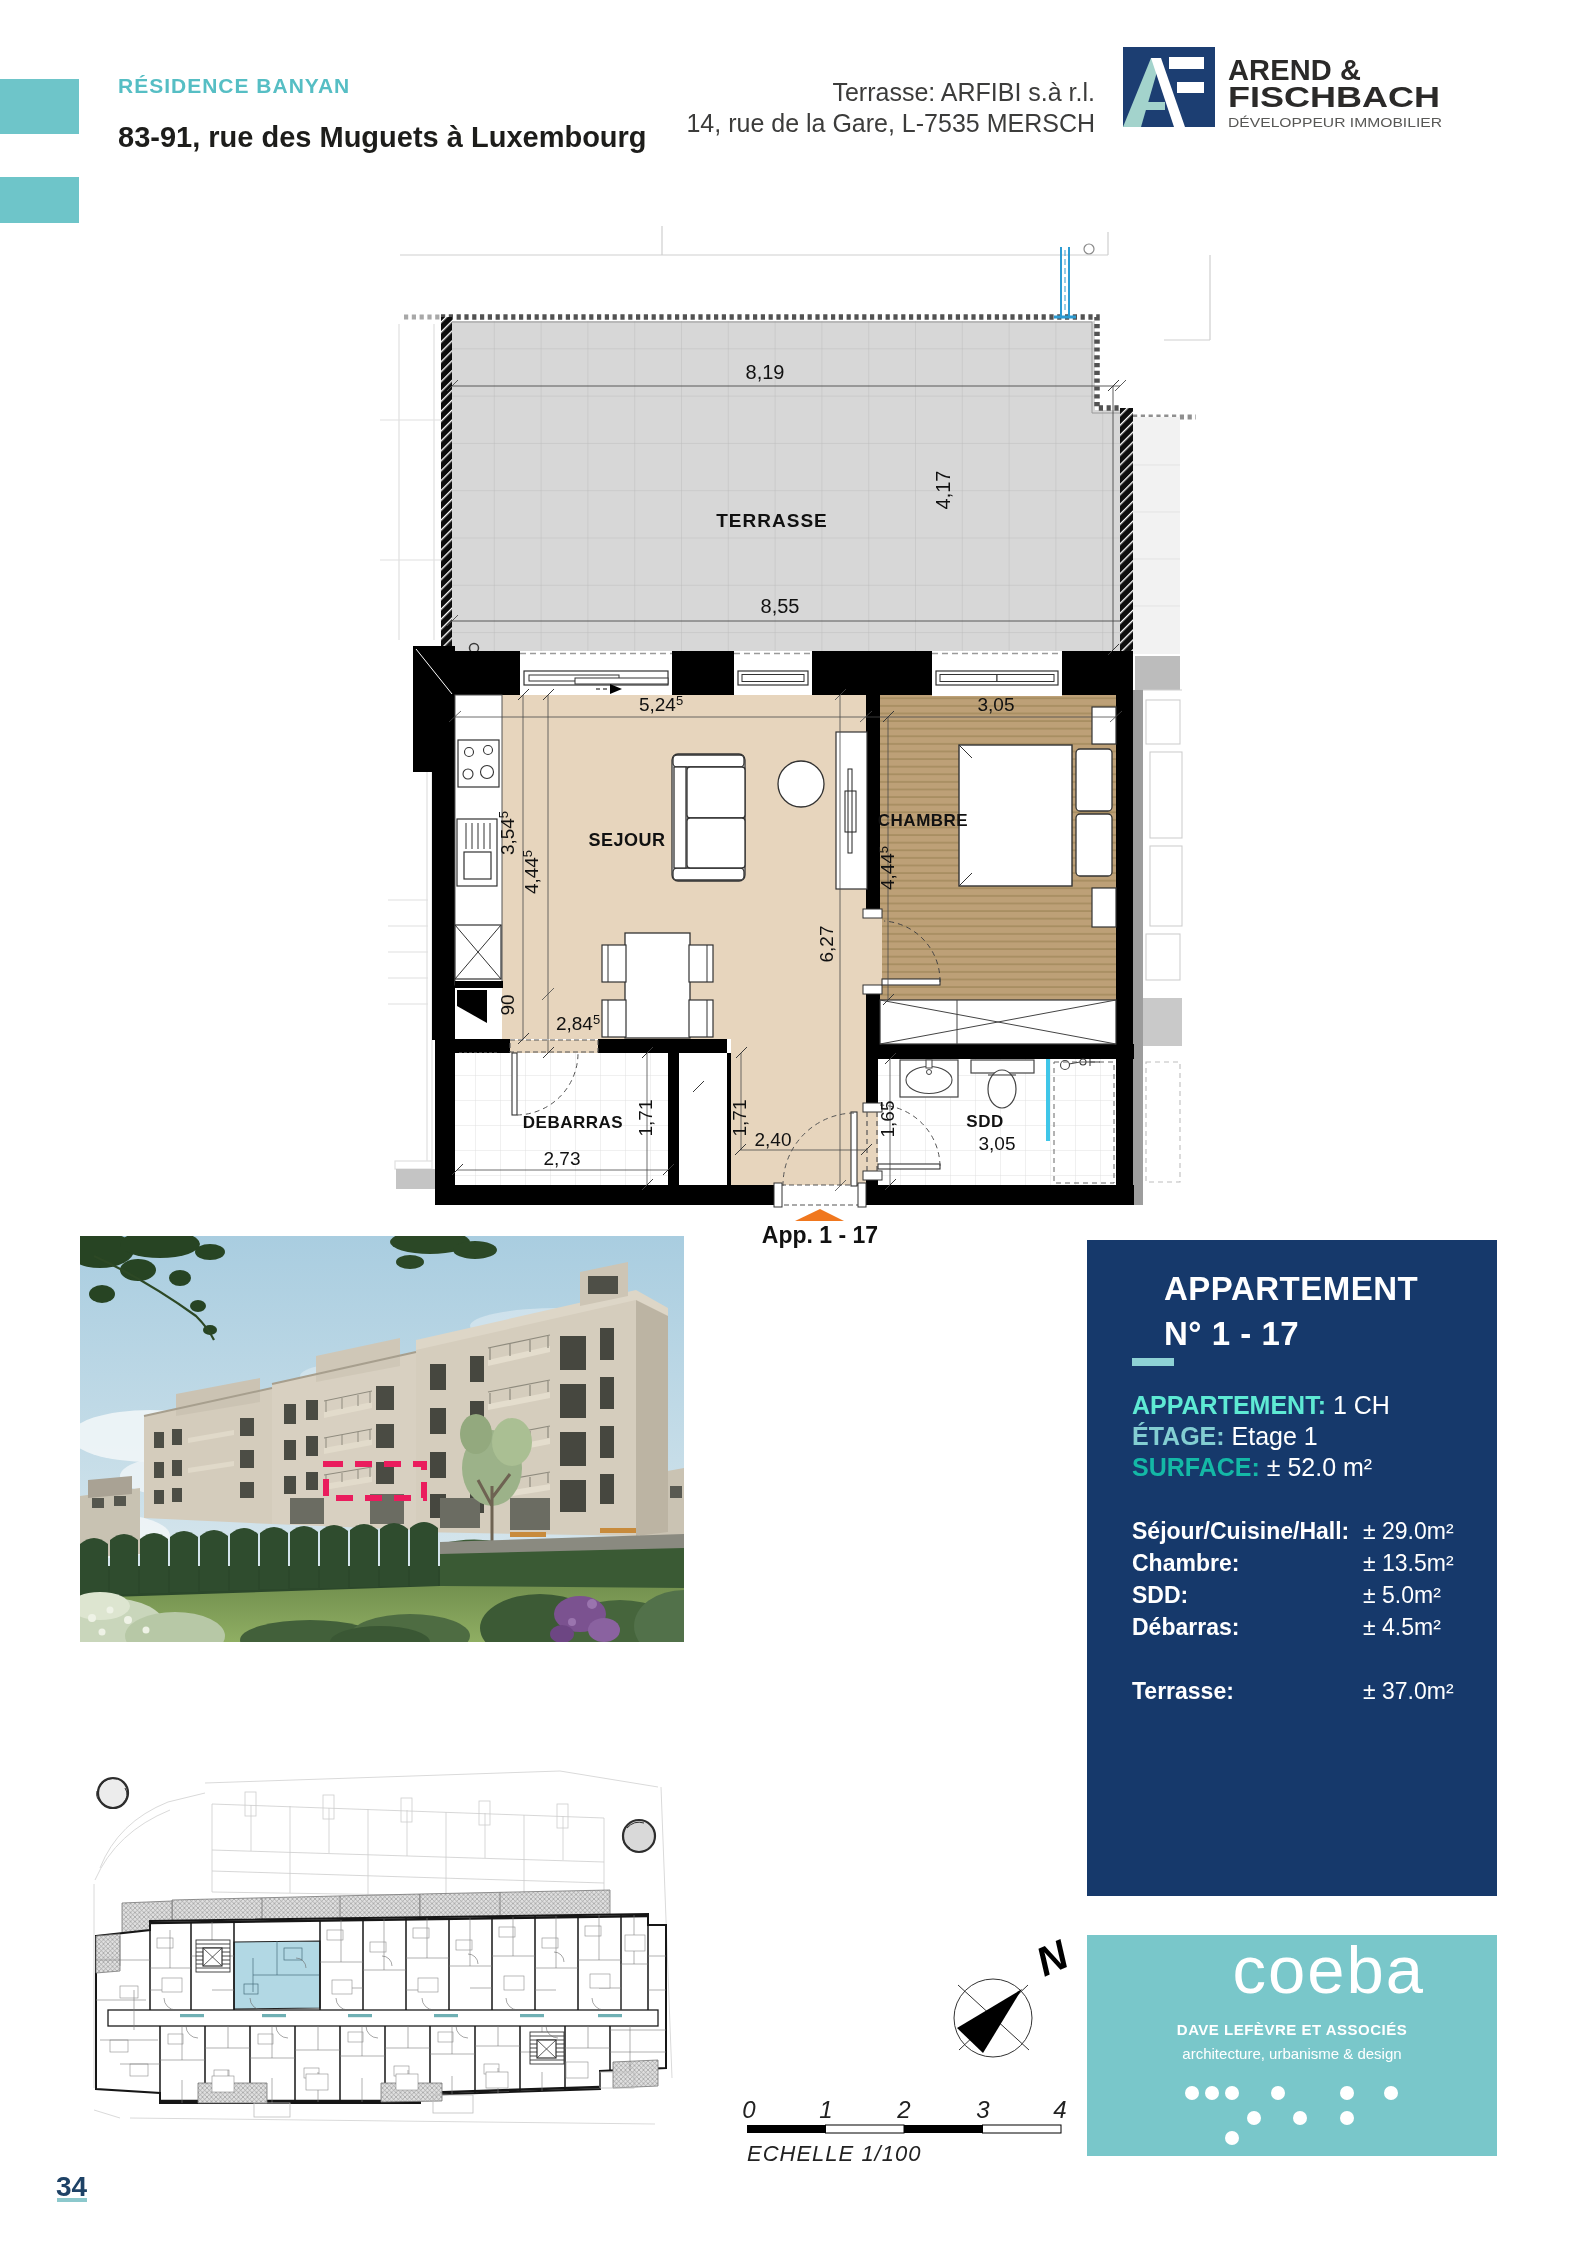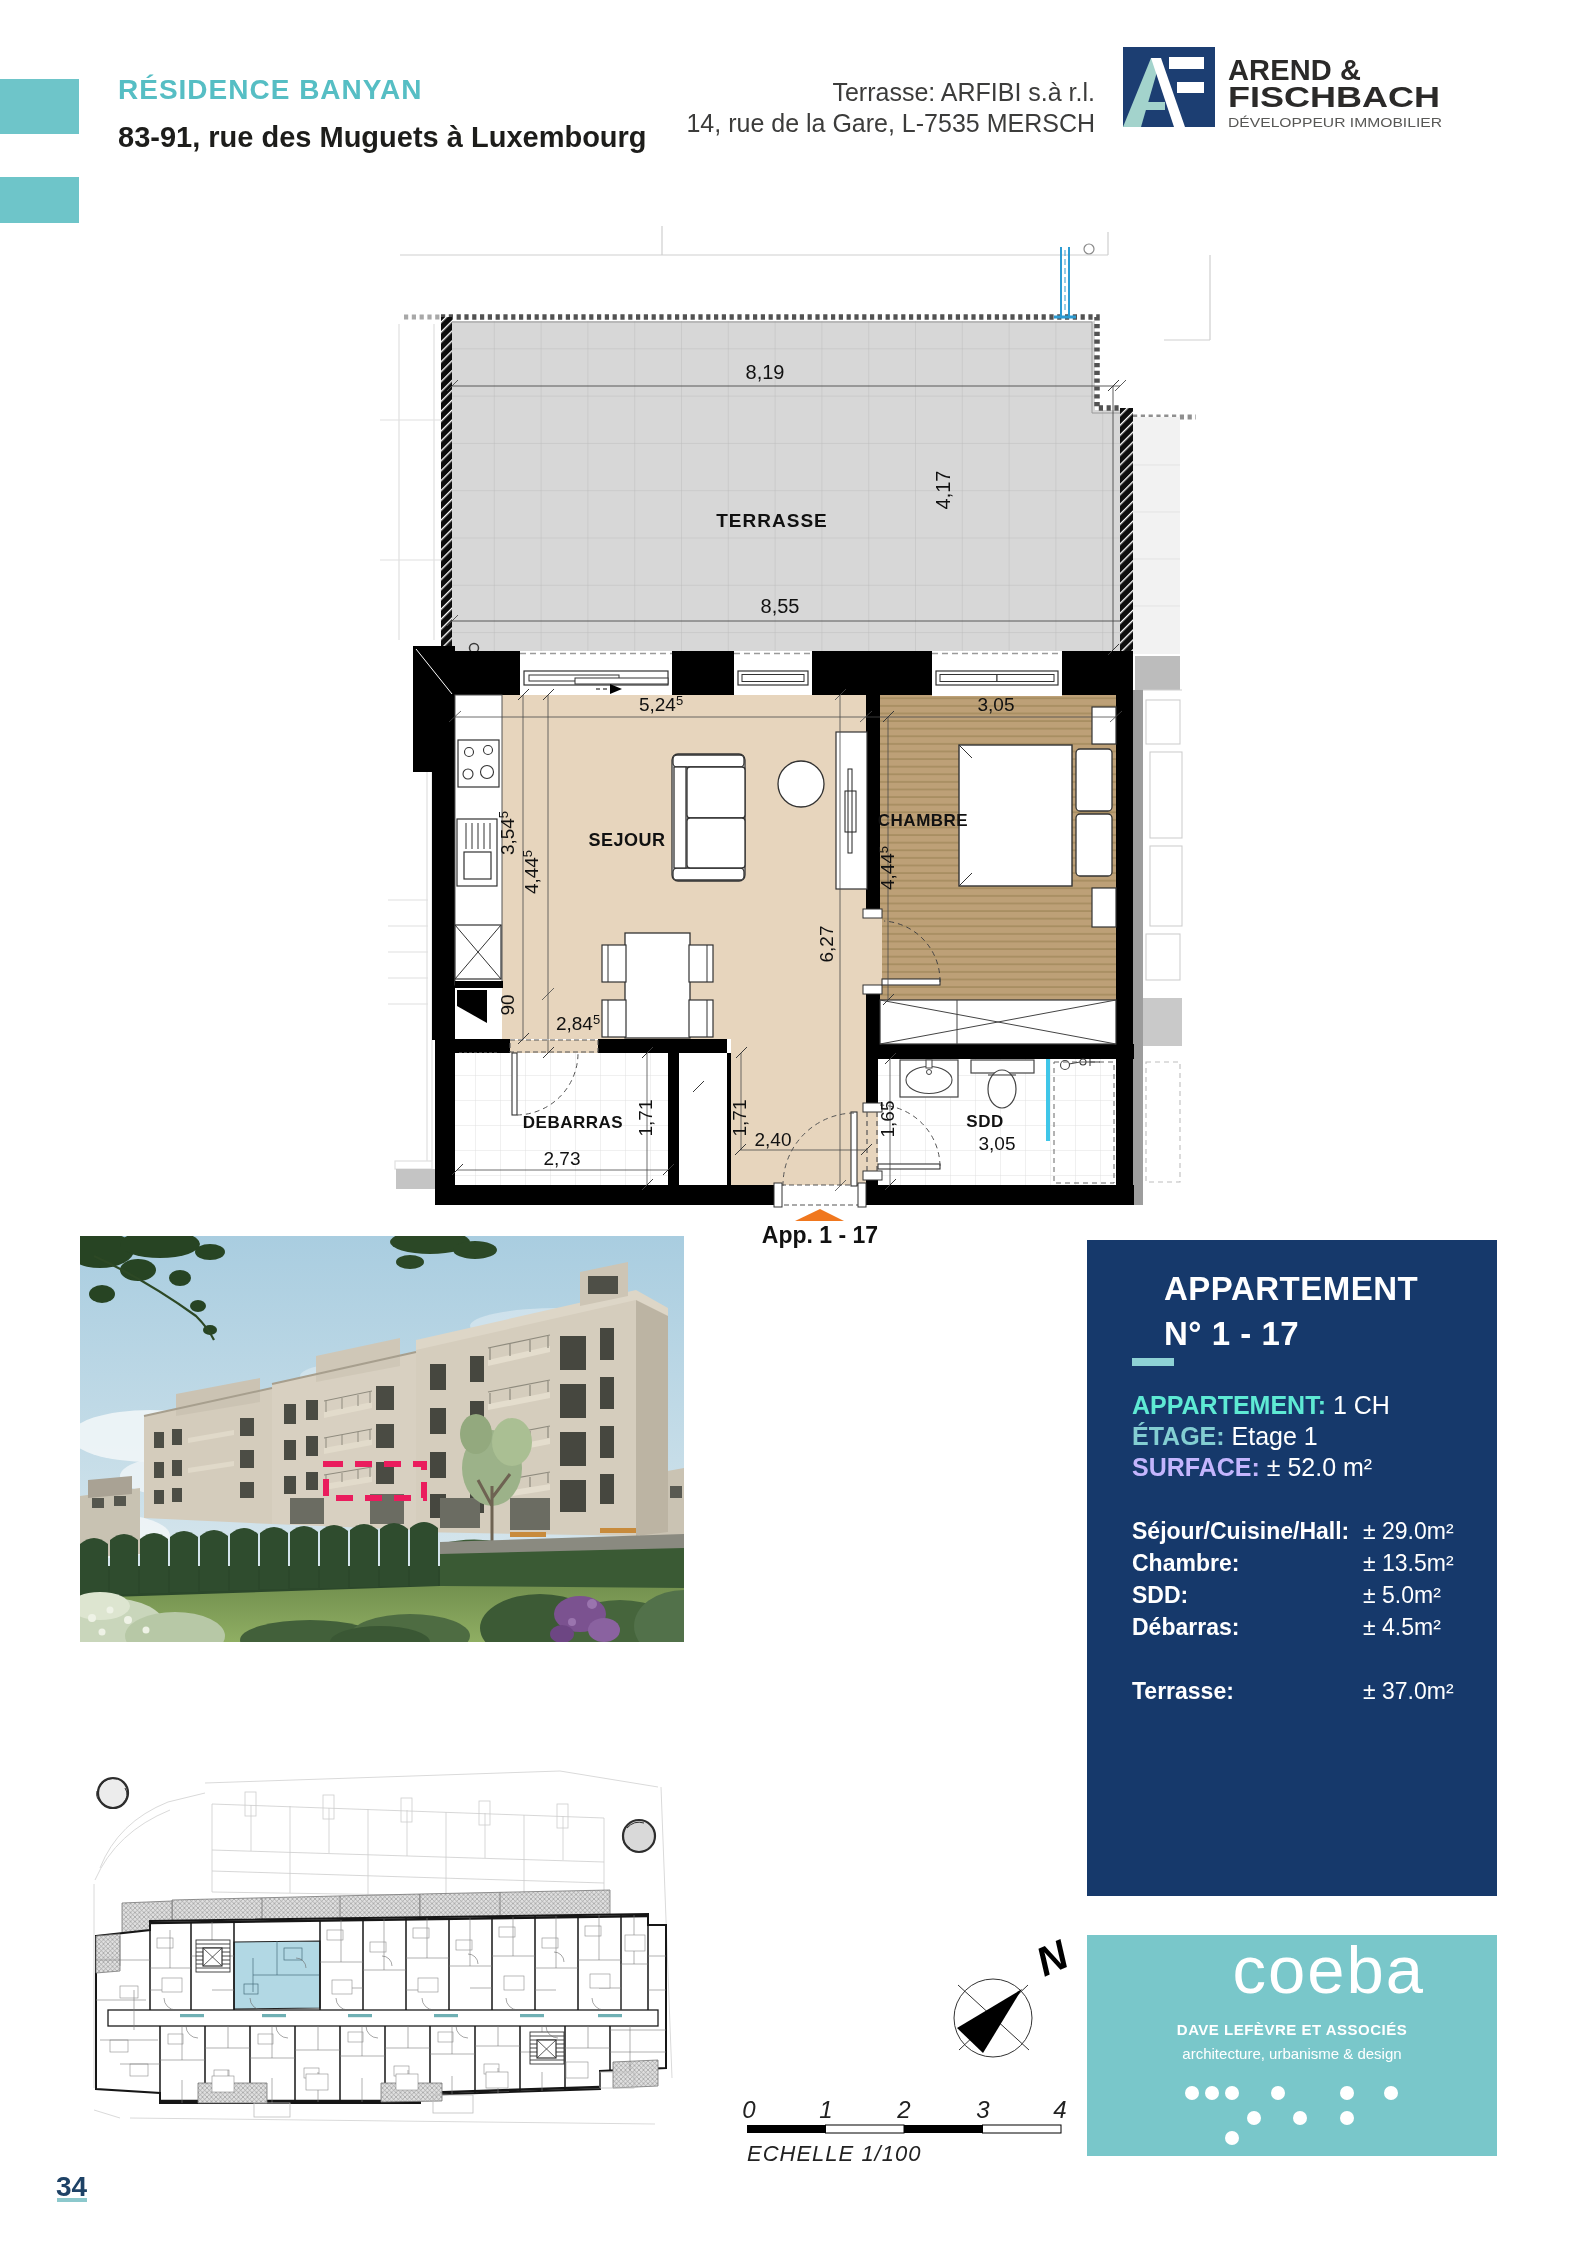--- a/index.html
+++ b/index.html
@@ -7,21 +7,21 @@
        font-family:"Liberation Sans", sans-serif;overflow:hidden;}
   .abs{position:absolute;}
 </style>
 </head>
 <body>
 
 <div class="abs" style="left:0;top:79px;width:79px;height:55px;background:#6ec5c9;"></div>
 
 <div class="abs" style="left:0;top:177px;width:79px;height:46px;background:#6ec5c9;"></div>
 
-<div class="abs" style="left:118px;top:74px;font-size:28px;font-weight:bold;letter-spacing:1px;color:#56bec4;">RÉSIDENCE BANYAN</div>
+<div class="abs" style="left:118px;top:74px;font-size:21px;font-weight:bold;letter-spacing:1px;color:#56bec4;">RÉSIDENCE BANYAN</div>
 
 <div class="abs" style="left:118px;top:121px;font-size:29px;font-weight:bold;color:#1d1d1b;">83-91, rue des Muguets à Luxembourg</div>
 
 <div class="abs" style="left:645px;top:78px;width:450px;text-align:right;font-size:25px;color:#3c3c3b;white-space:nowrap;">Terrasse: ARFIBI s.à r.l.</div>
 
 <div class="abs" style="left:645px;top:109px;width:450px;text-align:right;font-size:25px;color:#3c3c3b;white-space:nowrap;">14, rue de la Gare, L-7535 MERSCH</div>
 
 <div class="abs" style="left:1123px;top:47px;width:330px;height:85px;">
 <svg width="330" height="85" viewBox="0 0 330 85">
 
@@ -659,21 +659,21 @@
 
 <div class="abs" style="left:1087px;top:1240px;width:410px;height:656px;background:#16396b;color:#fff;">
 
   <div class="abs" style="left:45px;top:26px;font-size:33px;font-weight:bold;letter-spacing:0.5px;line-height:45px;margin-left:32px;">APPARTEMENT<br>N° 1 - 17</div>
 
   <div class="abs" style="left:45px;top:118px;width:42px;height:8px;background:#8ed2d5;"></div>
 
   <div class="abs" style="left:45px;top:150px;font-size:25px;line-height:31px;">
     <span style="color:#5eead4;font-weight:bold;">APPARTEMENT:</span> 1 CH<br>
     <span style="color:#83ced2;font-weight:bold;">ÉTAGE:</span> Etage 1<br>
-    <span style="color:#c4b5fd;font-weight:bold;">SURFACE:</span> ± 52.0 m²
+    <span style="color:#14b8a6;font-weight:bold;">SURFACE:</span> ± 52.0 m²
   </div>
 
   <div class="abs" style="left:45px;top:275px;width:380px;font-size:23px;font-weight:bold;line-height:32px;">
     <div style="position:relative;height:32px;white-space:nowrap;">Séjour/Cuisine/Hall:<span style="position:absolute;left:231px;font-weight:normal;white-space:nowrap;">± 29.0m²</span></div>
     <div style="position:relative;height:32px;">Chambre:<span style="position:absolute;left:231px;font-weight:normal;white-space:nowrap;">± 13.5m²</span></div>
     <div style="position:relative;height:32px;">SDD:<span style="position:absolute;left:231px;font-weight:normal;white-space:nowrap;">± 5.0m²</span></div>
     <div style="position:relative;height:32px;">Débarras:<span style="position:absolute;left:231px;font-weight:normal;white-space:nowrap;">± 4.5m²</span></div>
     <div style="height:32px;"></div>
     <div style="position:relative;height:32px;">Terrasse:<span style="position:absolute;left:231px;font-weight:normal;white-space:nowrap;">± 37.0m²</span></div>
   </div>

